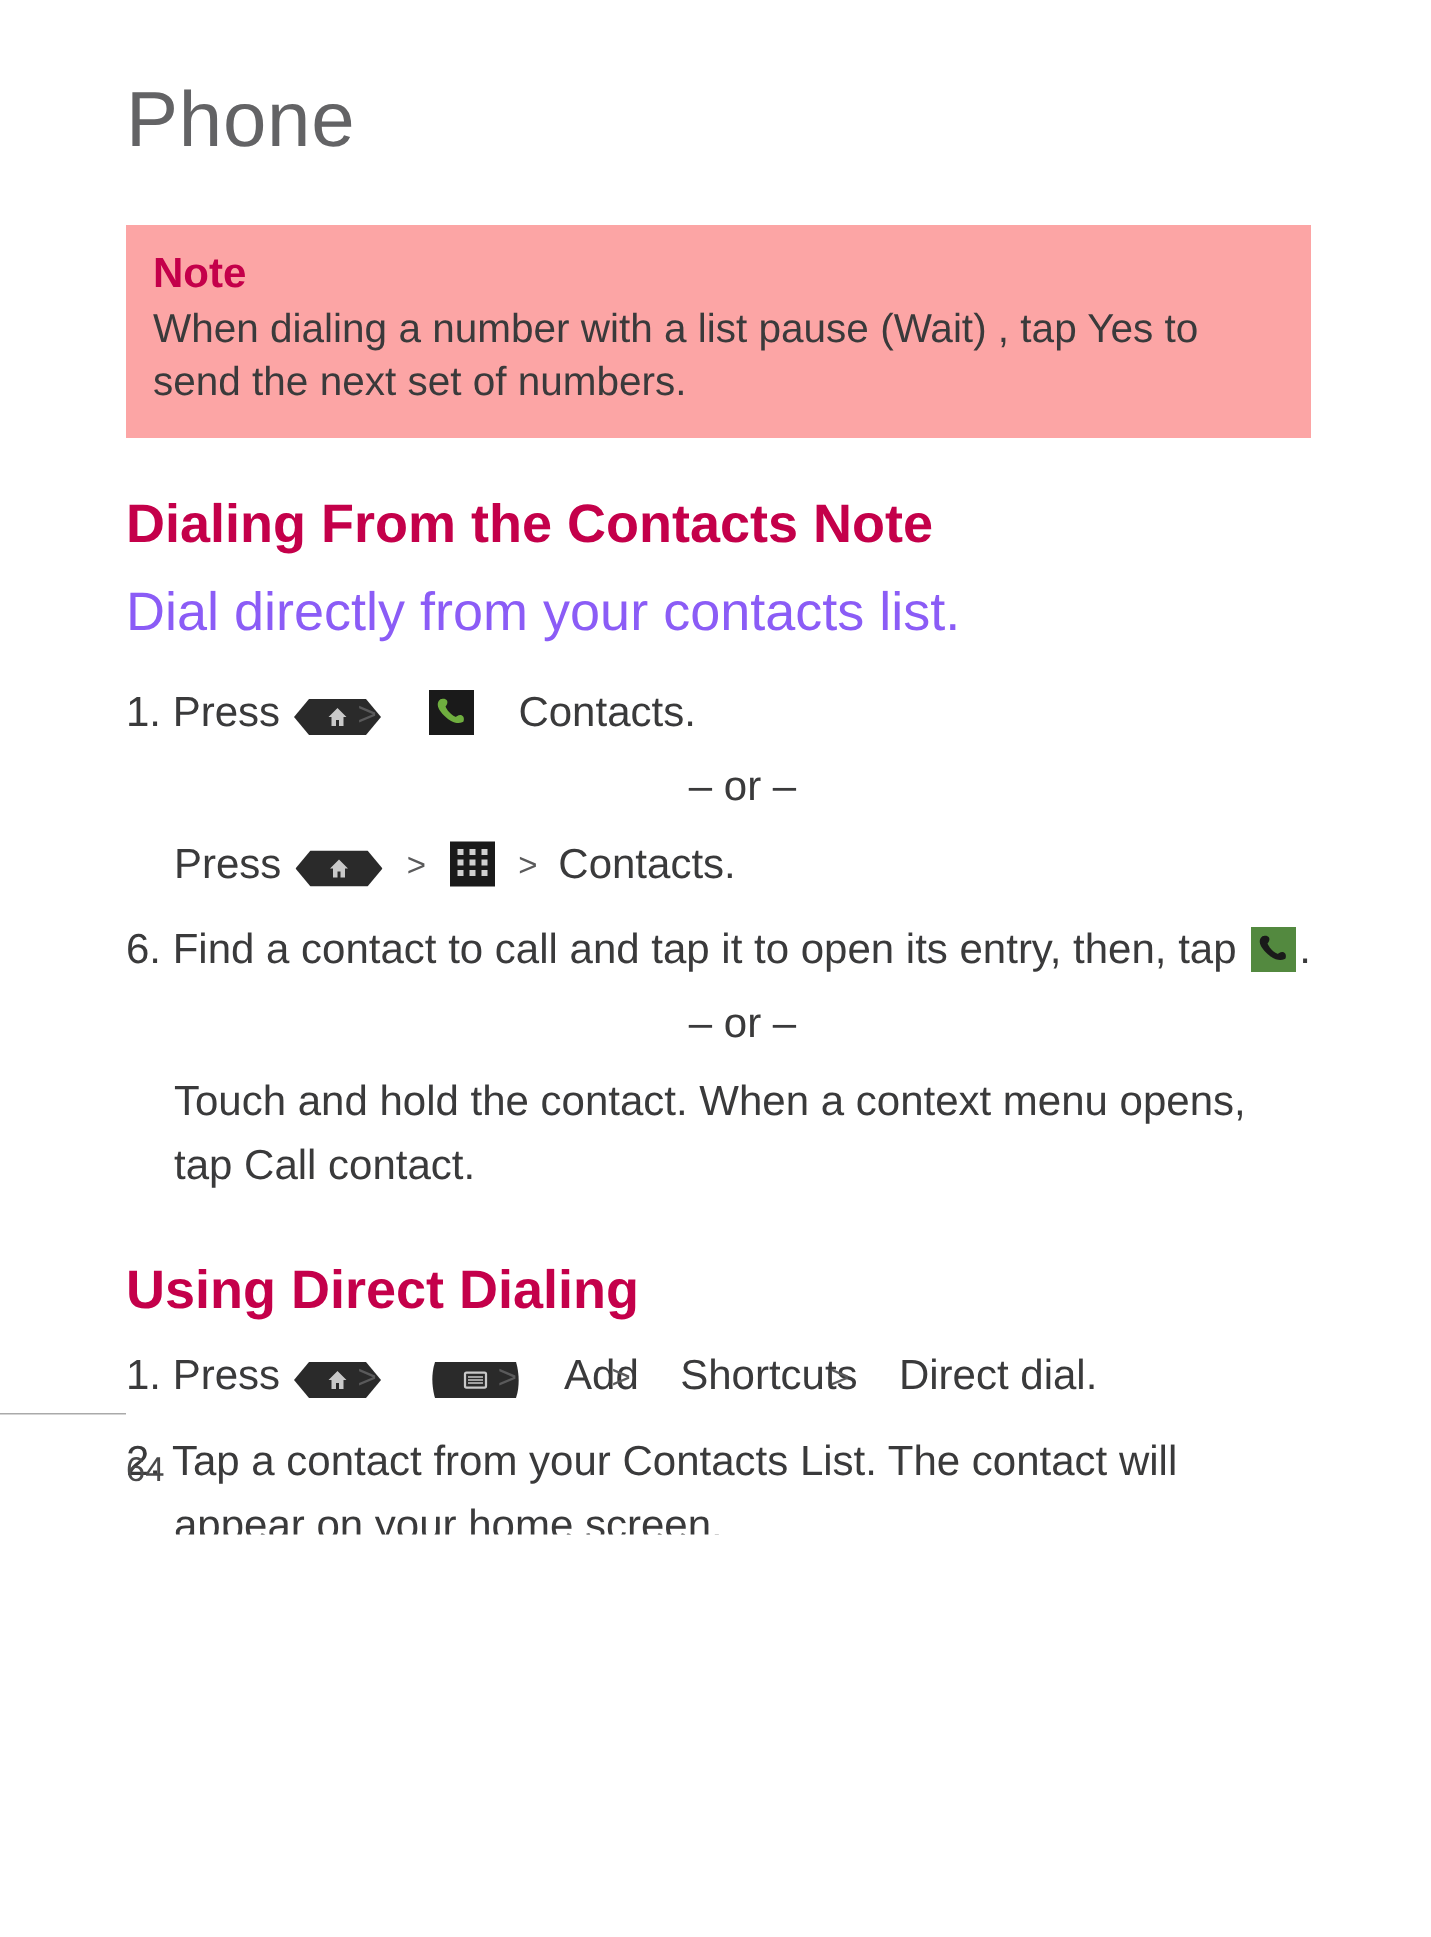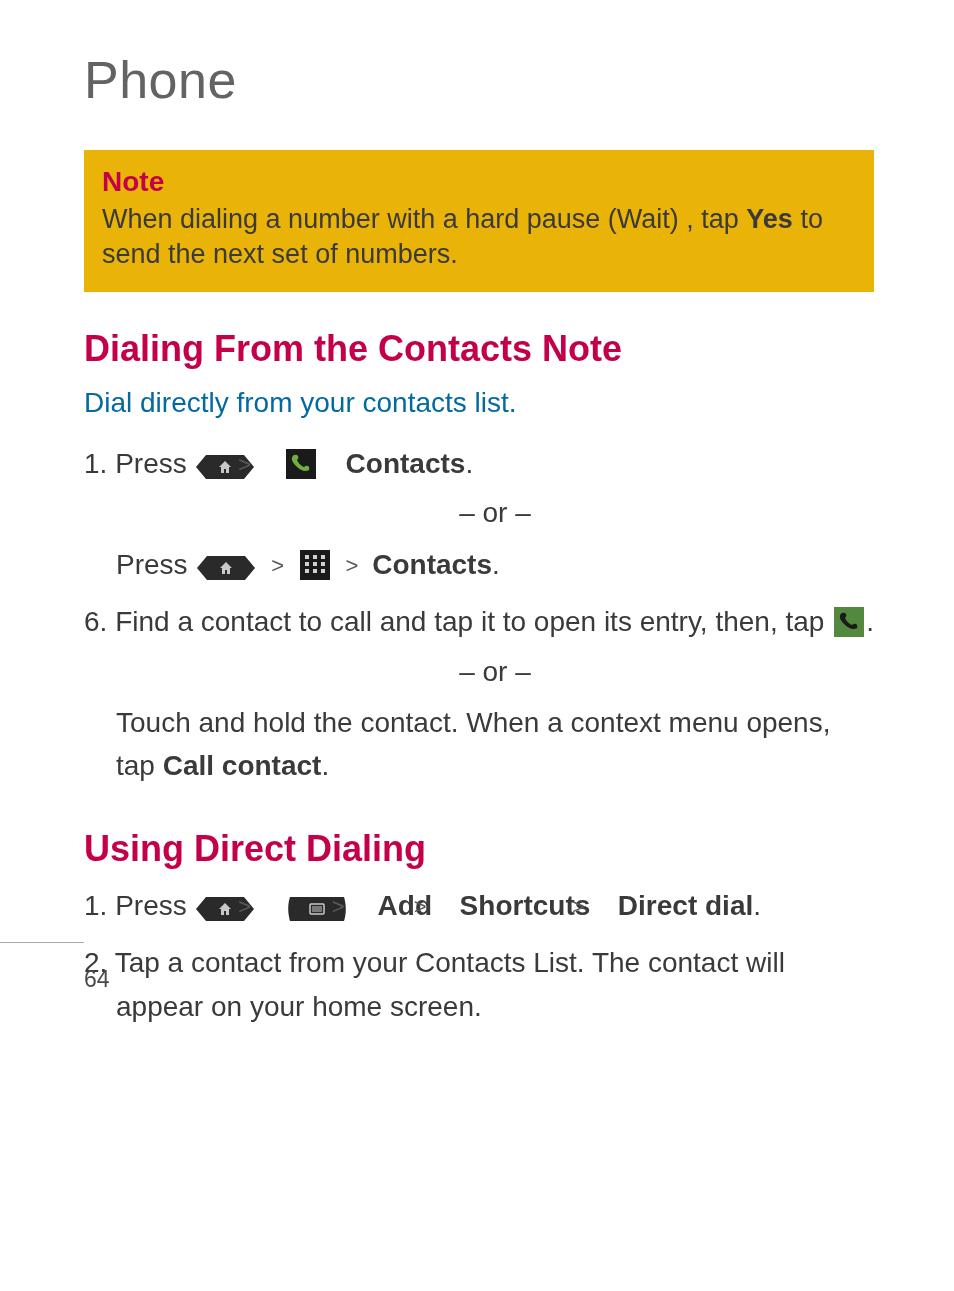--- a/index.html
+++ b/index.html
@@ -17,49 +17,49 @@
     padding: 50px 80px 0 84px;
   }
   .page-title {
     font-size: 52px;
     font-weight: 400;
     color: #636365;
     margin: 0 0 40px 0;
     letter-spacing: 0.5px;
   }
   .note-box {
-    background: #eab308;
+    background: #fca5a5;
     padding: 16px 18px 20px 18px;
     margin-bottom: 36px;
   }
   .note-label {
     color: #c4004a;
     font-weight: 700;
     font-size: 28px;
     display: block;
     margin-bottom: 4px;
   }
   .note-text {
     font-size: 27px;
     line-height: 1.3;
     color: #3a3a3b;
   }
   .bold {
-    font-weight: 700;
+    font-weight: 400;
   }
   .section-heading {
     color: #c4004a;
     font-size: 36px;
     font-weight: 600;
     margin: 0 0 14px 0;
   }
   .body-text {
-    font-size: 28px;
+    font-size: 36px;
     line-height: 1.35;
-    color: #0369a1;
+    color: #8b5cf6;
     margin: 0 0 20px 0;
   }
   .step {
     font-size: 28px;
     line-height: 1.55;
     color: #3a3a3b;
     margin: 0 0 14px 0;
     padding-left: 32px;
     text-indent: -32px;
   }
@@ -138,21 +138,21 @@
 </head>
 <body>
 
 <div class="page">
 
   <h1 class="page-title">Phone</h1>
 
   <div class="note-box">
     <span class="note-label">Note</span>
     <span class="note-text">
-      <span>When dialing a number with a hard pause (Wait) , tap </span><span class="bold">Yes</span><span> to send the next set of numbers.</span>
+      <span>When dialing a number with a list pause (Wait) , tap </span><span class="bold">Yes</span><span> to send the next set of numbers.</span>
     </span>
   </div>
 
   <div class="section-block">
     <h2 class="section-heading">Dialing From the Contacts Note</h2>
     <p class="body-text">Dial directly from your contacts list.</p>
 
     <div class="step">
       <span>1. Press </span>
       <span class="icon-key home-key">

